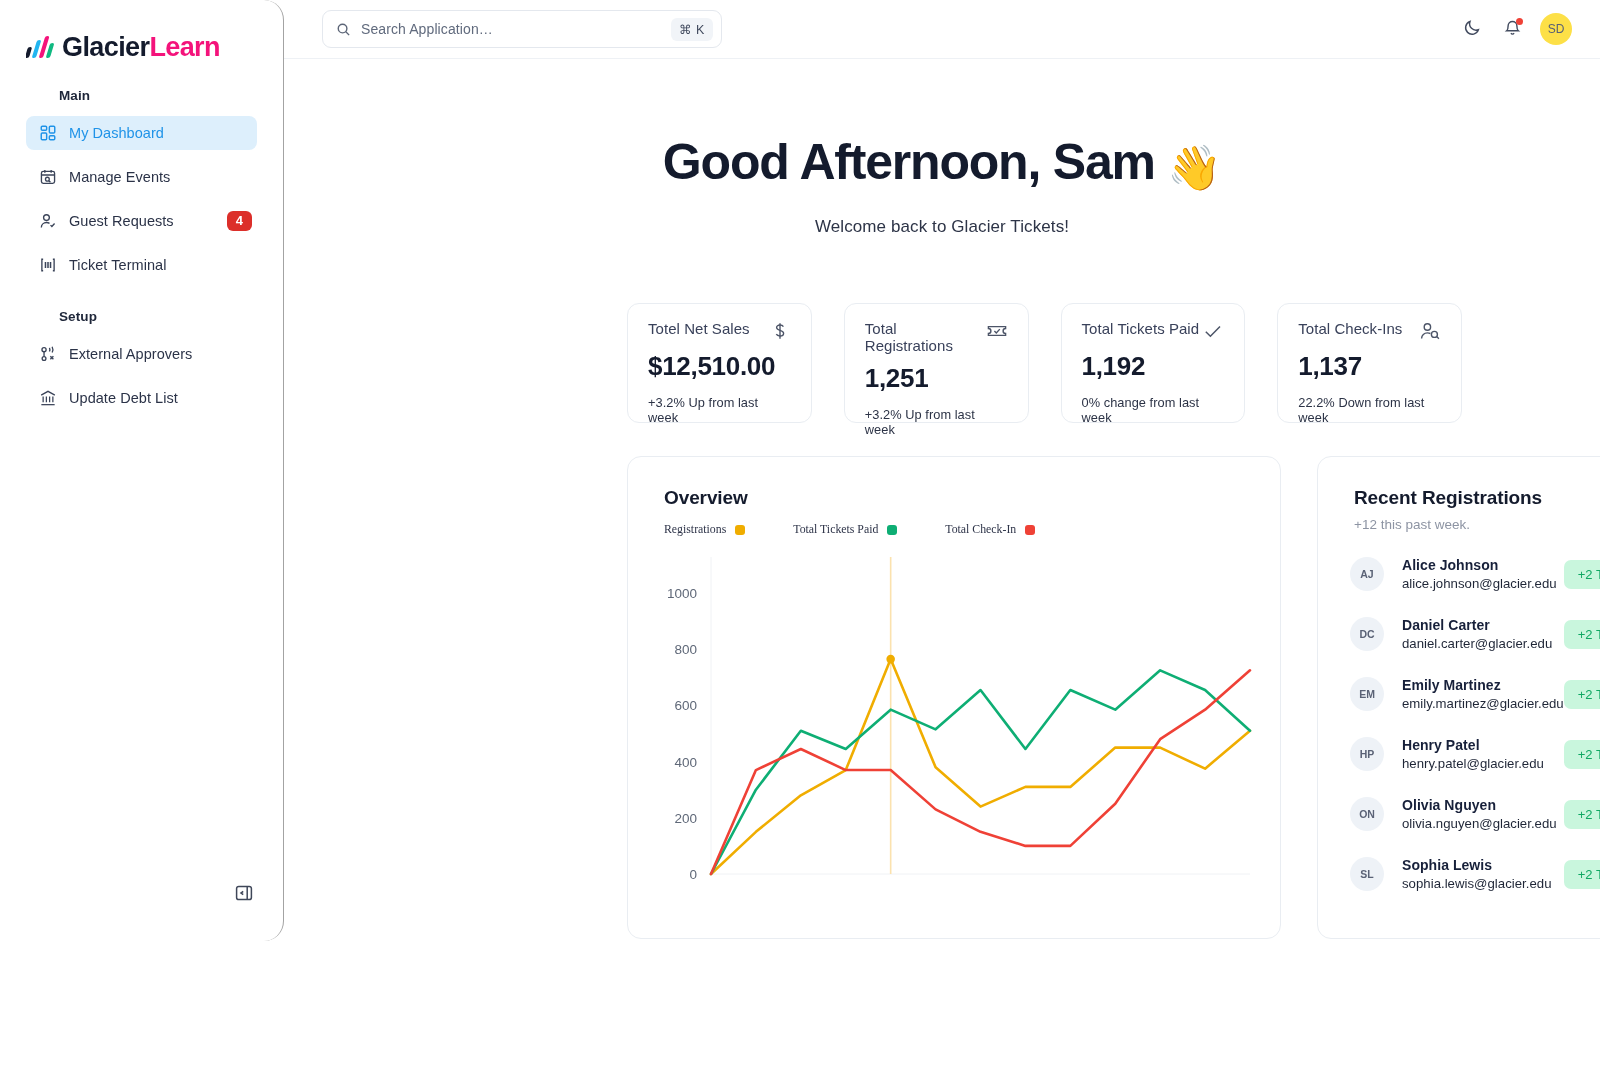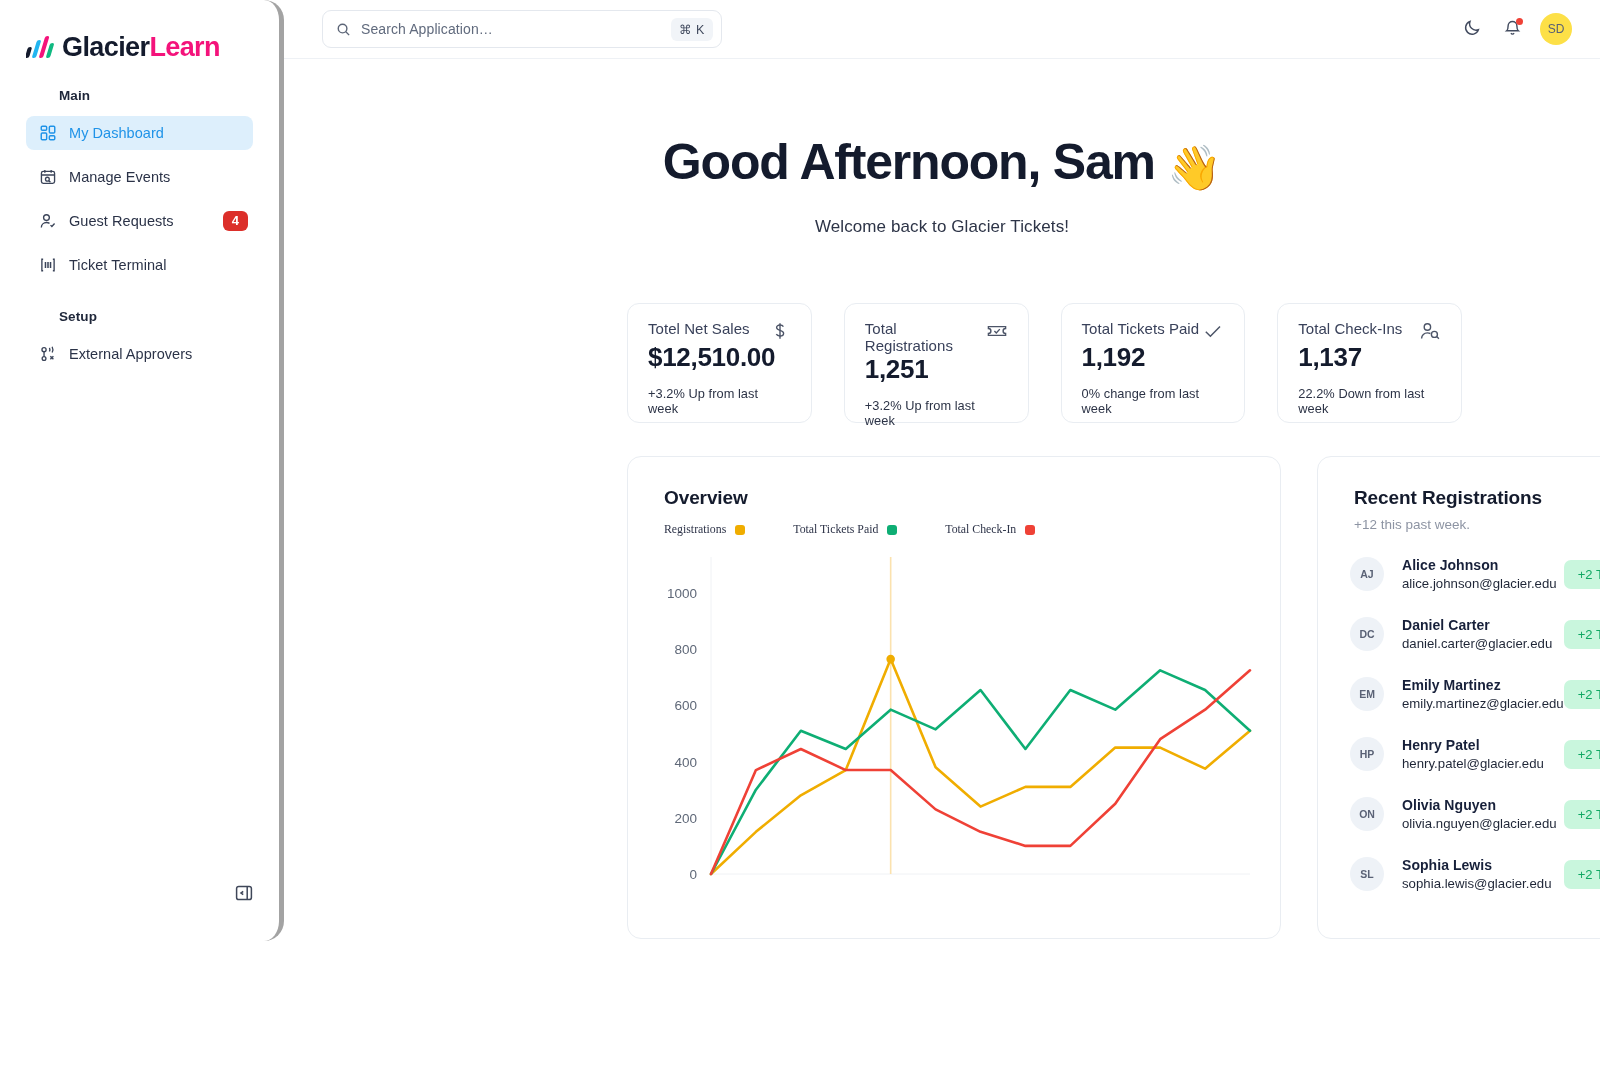--- a/index.html
+++ b/index.html
@@ -8,21 +8,21 @@
     font-family: "Liberation Sans", sans-serif;
     background: #ffffff;
     overflow: hidden;
   }
   body { display: flex; }
 
   
   #sidebar {
     width: 284px; height: 941px;
     background: #ffffff;
-    border-right: 5px solid #a3a3a3;
+    border-right: 1px solid #a3a3a3;
     flex: 0 0 284px;
     position: relative;
     display: flex; flex-direction: column; border-radius: 20px;
   }
   .logo-wrap {
     display: flex; align-items: center;
     padding: 28px 0 0 26px;
     height: 66px;
   }
   .logo-mark { width: 34px; height: 26px; margin-right: 2px; flex: 0 0 34px; }
@@ -139,21 +139,21 @@
     border: 1px solid #e9edf2; border-radius: 12px;
     background: #fff;
     padding: 16px 20px 0 20px;
   }
   .stat-head { display: flex; align-items: flex-start; }
   .stat-title { font-size: 15px; color: #39415a; letter-spacing: .05px; }
   .stat-icon { margin-left: auto; color: #4c5467; width:22px; height:22px;
                display:flex; align-items:center; justify-content:center;}
   .stat-value {
     font-size: 26px; font-weight: 700; color: #141b2d;
-    letter-spacing: -0.3px;
+    margin-top: 9px; letter-spacing: -0.3px;
   }
   .stat-delta { font-size: 12.8px; color: #2c3346; margin-top: 13px; letter-spacing:.05px;}
 
   
   .panels-row {
     display: flex; gap: 36px;
     margin: 33px 138px 0 343px;
   }
   .panel {
     border: 1px solid #e9edf2; border-radius: 14px;
@@ -268,20 +268,30 @@
         <circle cx="5.6" cy="5.2" r="2.3"></circle>
         <circle cx="5.6" cy="15" r="2.1"></circle>
         <path d="M11.6 3.2a4.6 4.6 0 010 4M14.6 2a7 7 0 010 6.4"></path>
         <path d="M5.6 7.6v5.2"></path>
         <path d="M12.6 12.4l3.4 3.4M12.6 15.8l3.4-3.4"></path>
       </svg>
     </span>
     <span class="nav-label">External Approvers</span>
   </div>
 
+  <div class="nav-item">
+    <span class="nav-ico">
+      <svg viewBox="0 0 20 20" width="18" height="18" fill="none" stroke="currentColor" stroke-width="1.4">
+        <path d="M2.4 6.8L10 2.6l7.6 4.2"></path>
+        <path d="M4.6 8.4v6.4M8.2 8.4v6.4M11.8 8.4v6.4M15.4 8.4v6.4"></path>
+        <path d="M2.6 17.4h14.8"></path>
+      </svg>
+    </span>
+    <span class="nav-label">Update Debt List</span>
+  </div>
 
 
   <div class="sidebar-spacer"></div>
 
   <div class="collapse-btn">
     <span>
       <svg viewBox="0 0 20 20" width="20" height="20" fill="none" stroke="currentColor" stroke-width="1.5">
         <rect x="2.6" y="3.4" width="14.8" height="13.2" rx="2.2"></rect>
         <path d="M13.2 3.4v13.2"></path>
         <path d="M9.2 8.3L7 10l2.2 1.7" stroke-width="1.6"></path>

